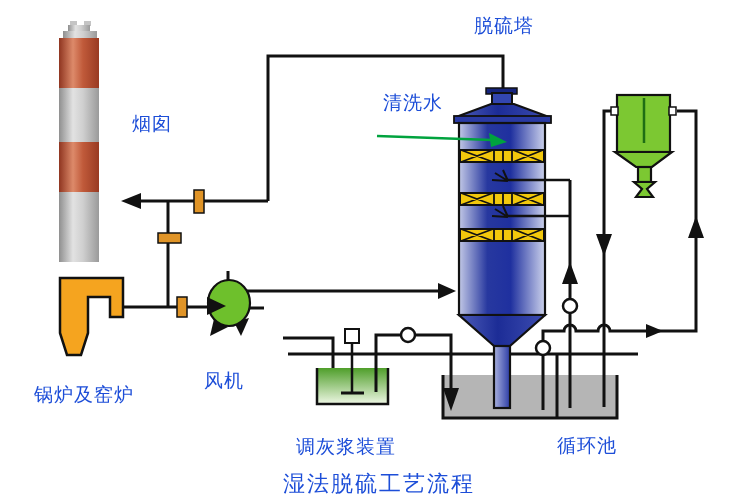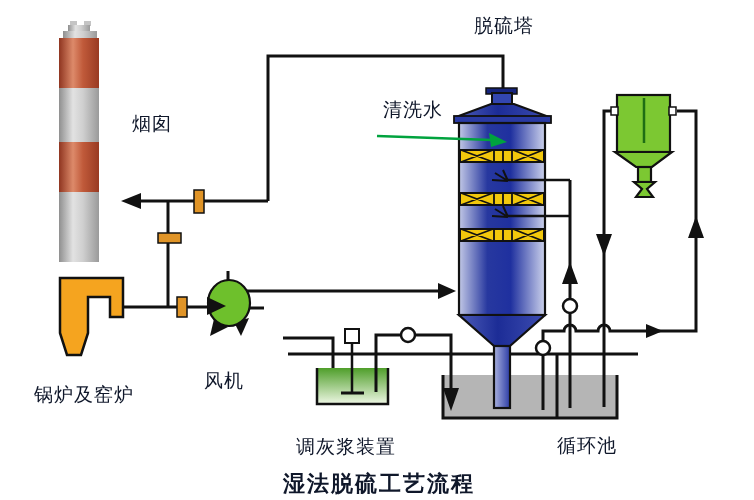--- a/index.html
+++ b/index.html
@@ -1,20 +1,20 @@
 <!DOCTYPE html>
 <html><head>
 <meta charset="utf-8">
 <style>
   html,body{margin:0;padding:0;background:#ffffff;}
   #stage{position:relative;width:754px;height:500px;background:#ffffff;overflow:hidden;
          font-family:"DejaVu Sans","Liberation Sans",sans-serif;}
   #stage svg{position:absolute;left:0;top:0;}
-  .lbl{position:absolute;color:#0f172a;font-size:19px;letter-spacing:1px;white-space:nowrap;line-height:1;}
-  .lbl.title{font-size:22px;font-weight:bold;letter-spacing:2px;}
+  .lbl{position:absolute;color:#1d4ed8;font-size:19px;letter-spacing:1px;white-space:nowrap;line-height:1;}
+  .lbl.title{font-size:22px;font-weight:normal;letter-spacing:2px;}
 </style>
 </head>
 <body>
 
 <div id="stage">
 
 <svg width="754" height="500" viewBox="0 0 754 500">
   <defs>
     <linearGradient id="redGrad" x1="0" y1="0" x2="1" y2="0">
       <stop offset="0" stop-color="#8f3520"></stop>
@@ -176,19 +176,19 @@
     <rect x="611" y="107" width="7" height="8" fill="#fff" stroke="#111" stroke-width="1.5"></rect>
     <rect x="669" y="107" width="7" height="8" fill="#fff" stroke="#111" stroke-width="1.5"></rect>
     <polygon points="615,152 672,152 652,167 636,167" fill="#7cc832" stroke="#111" stroke-width="2.2"></polygon>
     <rect x="638" y="167" width="13" height="15" fill="#7cc832" stroke="#111" stroke-width="2.2"></rect>
     <polygon points="634,182 655,182 647,189 653,197 636,197 642,189" fill="#7cc832" stroke="#111" stroke-width="2.2"></polygon>
   </g>
 </svg>
 
   <div class="lbl" style="left:474px;top:16px">脱硫塔</div>
   <div class="lbl" style="left:132px;top:114px">烟囱</div>
-  <div class="lbl" style="left:383px;top:100px">清洗水</div>
+  <div class="lbl" style="left:383px;top:93px">清洗水</div>
   <div class="lbl" style="left:204px;top:371px">风机</div>
   <div class="lbl" style="left:296px;top:437px">调灰浆装置</div>
   <div class="lbl" style="left:34px;top:385px">锅炉及窑炉</div>
   <div class="lbl" style="left:557px;top:436px">循环池</div>
   <div class="lbl title" style="left:283px;top:473px">湿法脱硫工艺流程</div>
 </div>
 
 </body></html>

